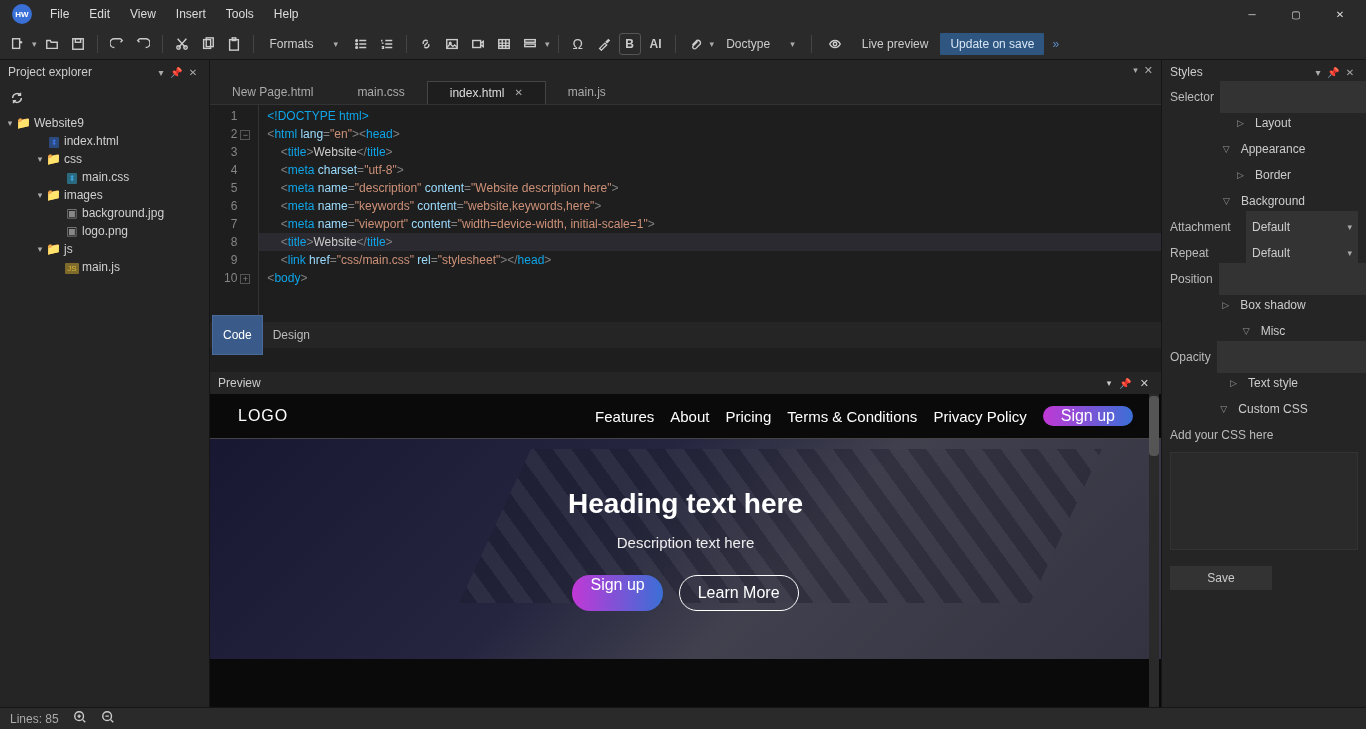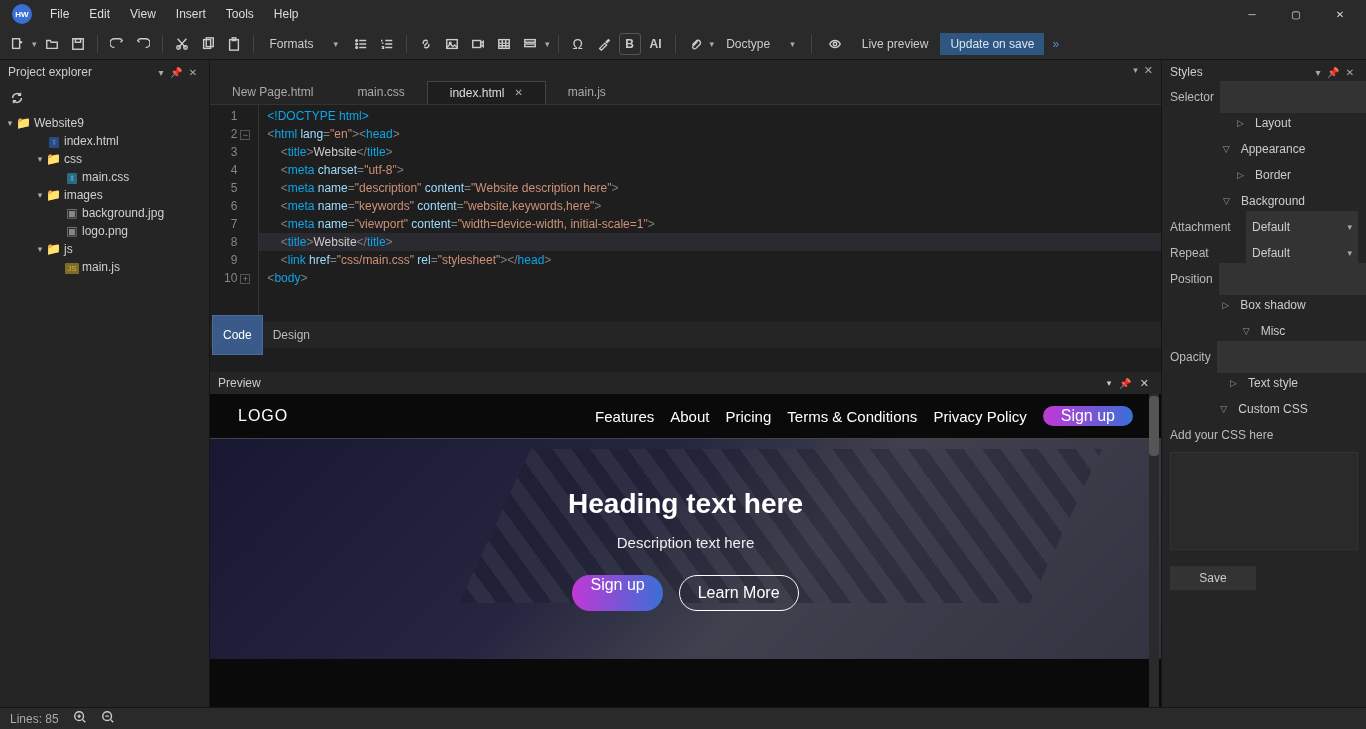--- a/index.html
+++ b/index.html
@@ -68,21 +68,21 @@
 .hero p{color:#eee;font-size:15px;z-index:1}
 .hero-btns{display:flex;gap:16px;z-index:1;margin-top:10px}
 .right{width:205px;background:#252526;border-left:1px solid #151515;display:flex;flex-direction:column;font-size:12px}
 .st-row{display:flex;align-items:center;height:26px;padding:0 8px;gap:6px}
 .st-label{color:#bbb;width:70px}
 .st-sec{justify-content:center;color:#ccc}
 .st-input{height:32px;background:#333;border:none;flex:1;color:#ccc;padding:0 4px}
 .tri{font-size:9px;color:#999;width:12px}
 .clr-wheel{width:16px;height:16px;border-radius:50%;background:conic-gradient(red,yellow,lime,cyan,blue,magenta,red)}
 .css-box{margin:4px 8px;background:#2a2a2a;height:98px;border:1px solid #333}
-.save-btn{margin:12px 8px;background:#333;color:#ccc;padding:5px 0;text-align:center;width:86px}
+.save-btn{margin:12px 8px;background:#333;color:#ccc;padding:5px 0;text-align:center;width:102px}
 .status{height:22px;background:#2a2a2b;display:flex;align-items:center;padding:0 10px;gap:14px;color:#aaa;border-top:1px solid #151515}
 svg{width:14px;height:14px;stroke:#ccc;fill:none;stroke-width:1.6}
 </style>
 </head>
 <body>
 
 <div class="menubar">
   <div class="logo">HW</div>
   <div id="menu-items" style="display: flex;">
       <div class="menu-item">File</div>

